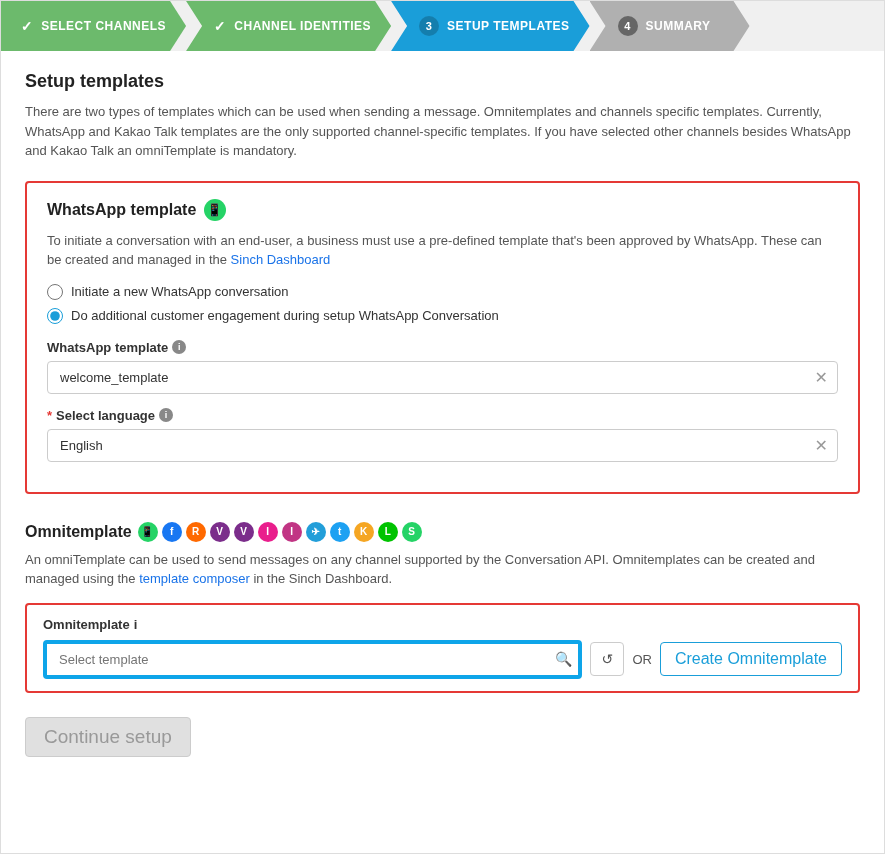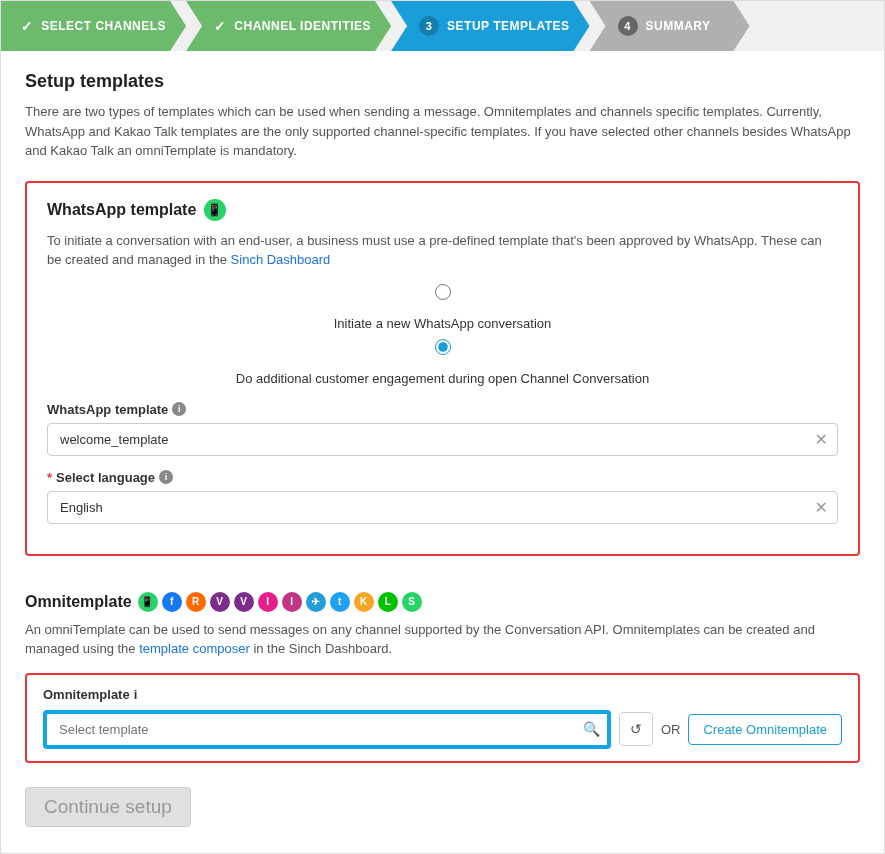--- a/index.html
+++ b/index.html
@@ -89,21 +89,21 @@
       color: #555;
       line-height: 1.5;
       margin-bottom: 20px;
     }
 
     
     .section-box {
       border: 2px solid #e53935;
       border-radius: 4px;
       padding: 16px 20px;
-      margin-bottom: 36px;
+      margin-bottom: 28px;
     }
     .section-title {
       font-size: 16px;
       font-weight: 700;
       color: #222;
       display: flex;
       align-items: center;
       gap: 8px;
       margin-bottom: 10px;
     }
@@ -119,25 +119,24 @@
       cursor: pointer;
     }
 
     
     .radio-group {
       margin-bottom: 16px;
     }
     .radio-option {
       display: flex;
       align-items: center;
-      gap: 16px;
+      gap: 8px;
       margin-bottom: 8px;
       font-size: 13px;
       color: #333;
-      flex-direction: column;
     }
     .radio-option input[type="radio"] {
       accent-color: #1a9ed9;
       width: 16px;
       height: 16px;
       cursor: pointer;
     }
 
     
     .field-group {
@@ -268,21 +267,21 @@
       font-size: 13px;
       color: #555;
       white-space: nowrap;
     }
     .create-btn {
       padding: 7px 14px;
       border: 1px solid #1a9ed9;
       border-radius: 4px;
       background: #fff;
       color: #1a9ed9;
-      font-size: 13px;
+      font-size: 16px;
       font-weight: 500;
       cursor: pointer;
       white-space: nowrap;
     }
 
     
     .continue-btn {
       padding: 8px 18px;
       border: 1px solid #ccc;
       border-radius: 4px;
@@ -346,21 +345,21 @@
         <a class="link">Sinch Dashboard</a>
       </div>
 
       <div class="radio-group">
         <label class="radio-option">
           <input type="radio" name="wa-option" style="">
           <span>Initiate a new WhatsApp conversation</span>
         </label>
         <label class="radio-option">
           <input type="radio" name="wa-option" checked="" style="">
-          <span>Do additional customer engagement during open Channel Conversation</span>
+          <span>Do additional customer engagement during setup WhatsApp Conversation</span>
         </label>
       </div>
 
       <div class="field-group">
         <div class="field-label">
           <span>WhatsApp template</span>
           <span class="info-icon">i</span>
         </div>
         <div class="text-input-wrapper">
           <input type="text" class="text-input-field" value="welcome_template" style="">

